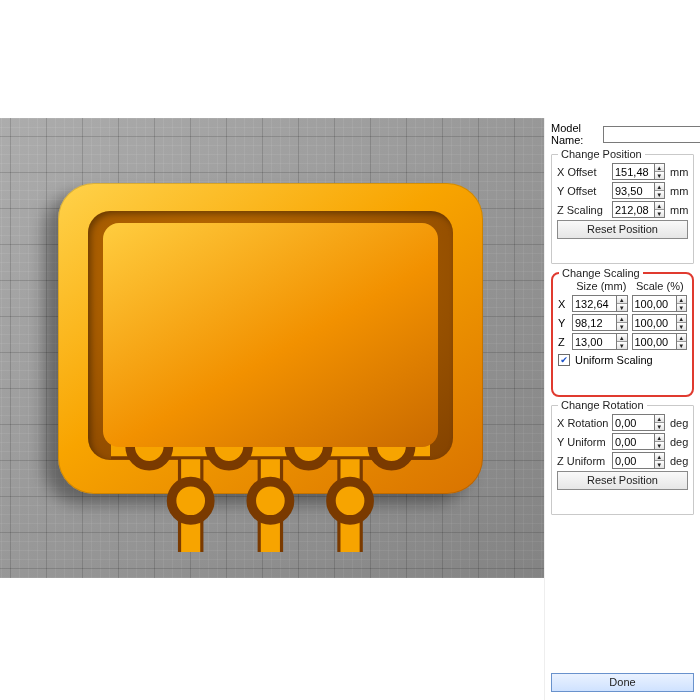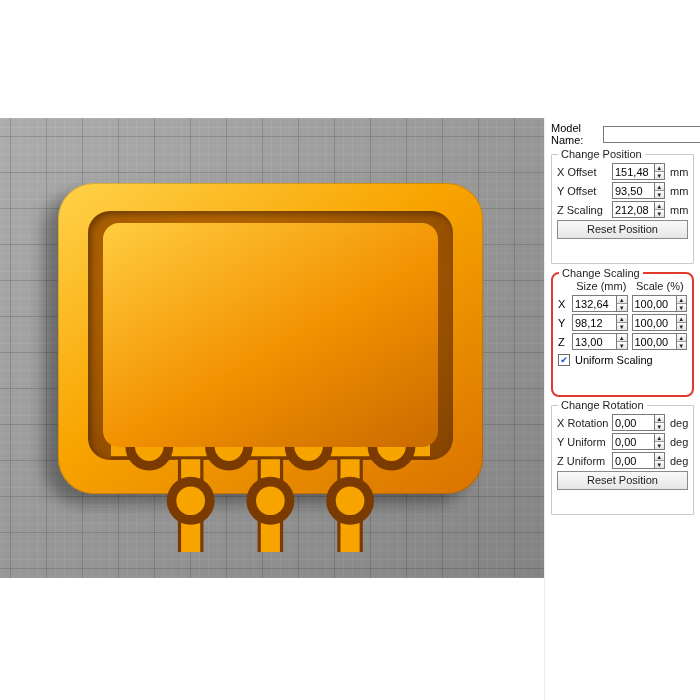--- a/index.html
+++ b/index.html
@@ -277,14 +277,17 @@
             <div class="arrows">
               <div>▲</div>
               <div>▼</div>
             </div>
           </div>
         <span class="unit">deg</span>
       </div>
       <div class="widebtn">Reset Position</div>
     </div>
 
+    <div class="footer">
+      <div class="widebtn">Done</div>
+    </div>
   </div>
 </div>
 
 </body></html>

